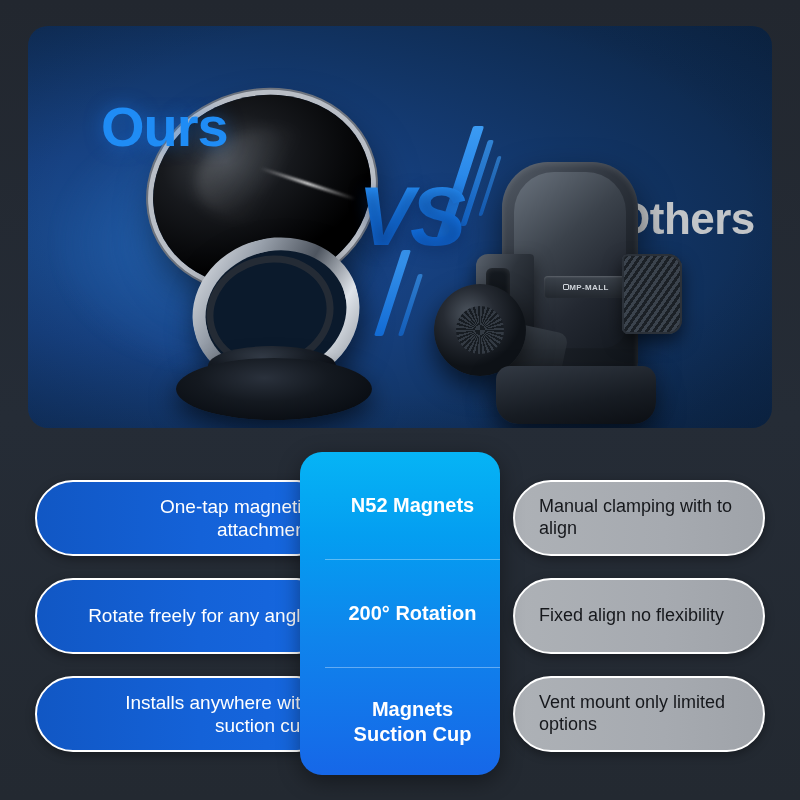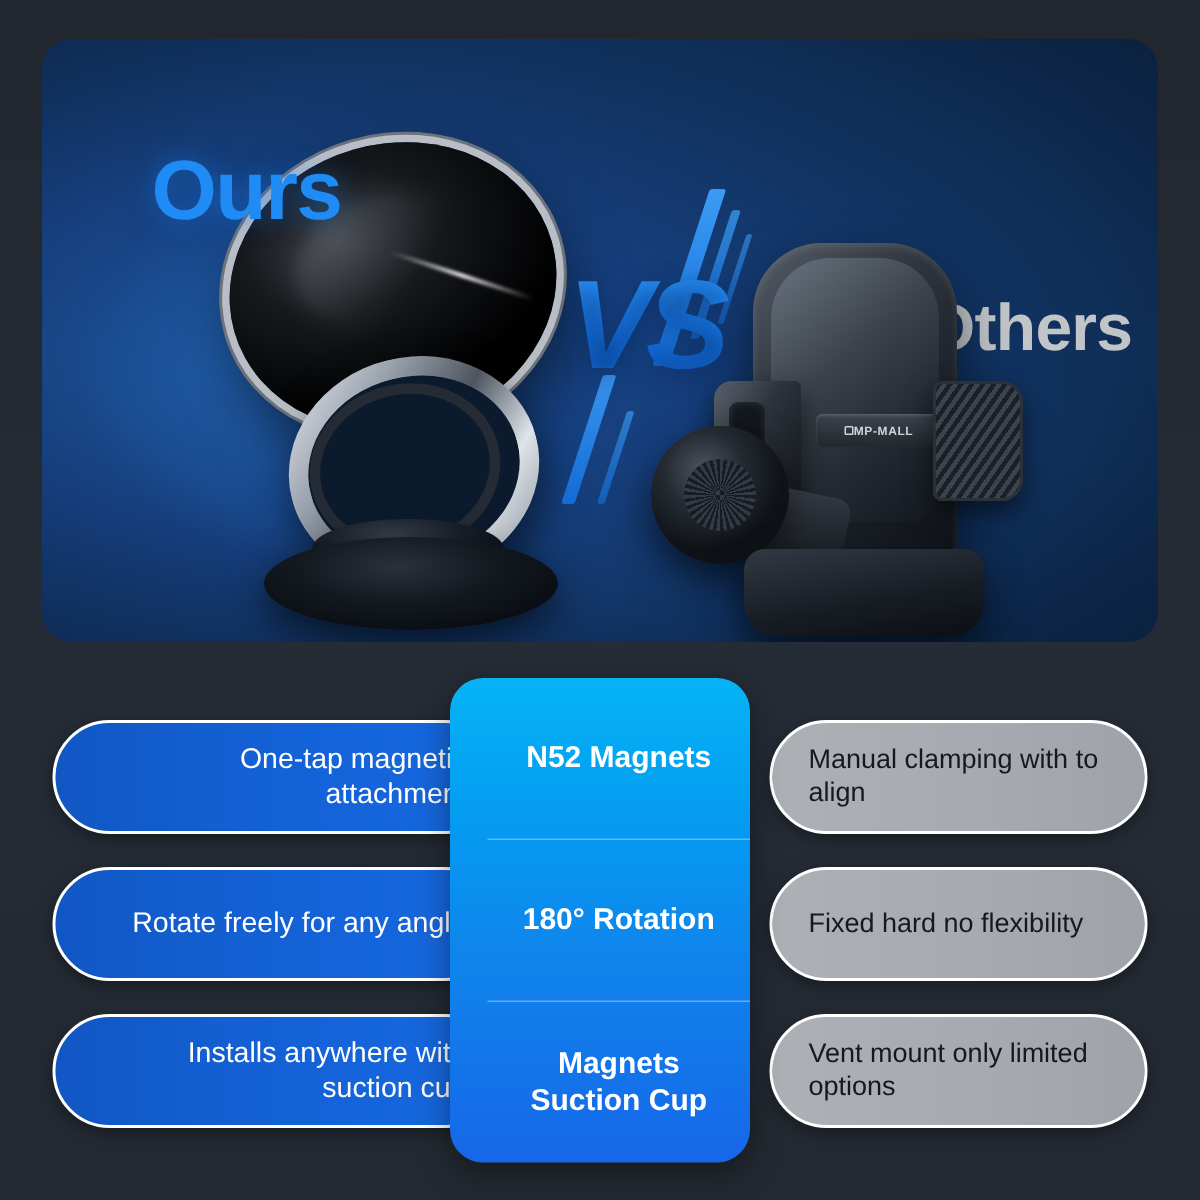--- a/index.html
+++ b/index.html
@@ -52,21 +52,21 @@
   .bolt{ position:absolute; background:linear-gradient(180deg,#3fa4ff,#1273e4);
          transform:skewX(-18deg); border-radius:2px; opacity:.92; }
   .b1{ left:96px; top:4px;  width:11px; height:118px; }
   .b2{ left:116px;top:18px; width:6px;  height:86px;  opacity:.7;}
   .b3{ left:130px;top:34px; width:4px;  height:60px;  opacity:.55;}
   .b4{ left:30px; top:128px;width:9px;  height:86px;  opacity:.85;}
   .b5{ left:50px; top:152px;width:5px;  height:62px;  opacity:.6;}
   .vs-text{
     position:absolute; left:0; top:52px; width:145px;
     font-size:84px; font-weight:bold; font-style:italic; letter-spacing:-4px;
-    text-align:center; line-height:1;
+    line-height:1;
     background:linear-gradient(180deg,#2f9bff 0%, #1478ea 55%, #0e63d2 100%);
     -webkit-background-clip:text; background-clip:text; color:transparent;
     text-shadow:0 4px 16px rgba(8,40,95,.6);
   }
 
   
   .prodL{ position:absolute; left:112px; top:62px; width:260px; height:340px; z-index:5; }
   .disc{
     position:absolute; left:12px; top:8px; width:220px; height:190px;
     border-radius:50%;
@@ -265,28 +265,28 @@
 
   <div class="table">
 
     <div class="row r0">
       <div class="pill-left">One-tap magnetic attachment</div>
       <div class="pill-right">Manual clamping with to align</div>
     </div>
 
     <div class="row r1">
       <div class="pill-left">Rotate freely for any angle</div>
-      <div class="pill-right">Fixed hard no flexibility</div>
+      <div class="pill-right">Fixed align no flexibility</div>
     </div>
 
     <div class="row r2">
       <div class="pill-left">Installs anywhere with suction cup</div>
       <div class="pill-right">Vent mount only limited options</div>
     </div>
 
     <div class="center-card">
       <div class="cc-cell">N52 Magnets</div>
-      <div class="cc-cell">180° Rotation</div>
+      <div class="cc-cell">200° Rotation</div>
       <div class="cc-cell">Magnets Suction Cup</div>
     </div>
 
   </div>
 </div>
 
 </body></html>

